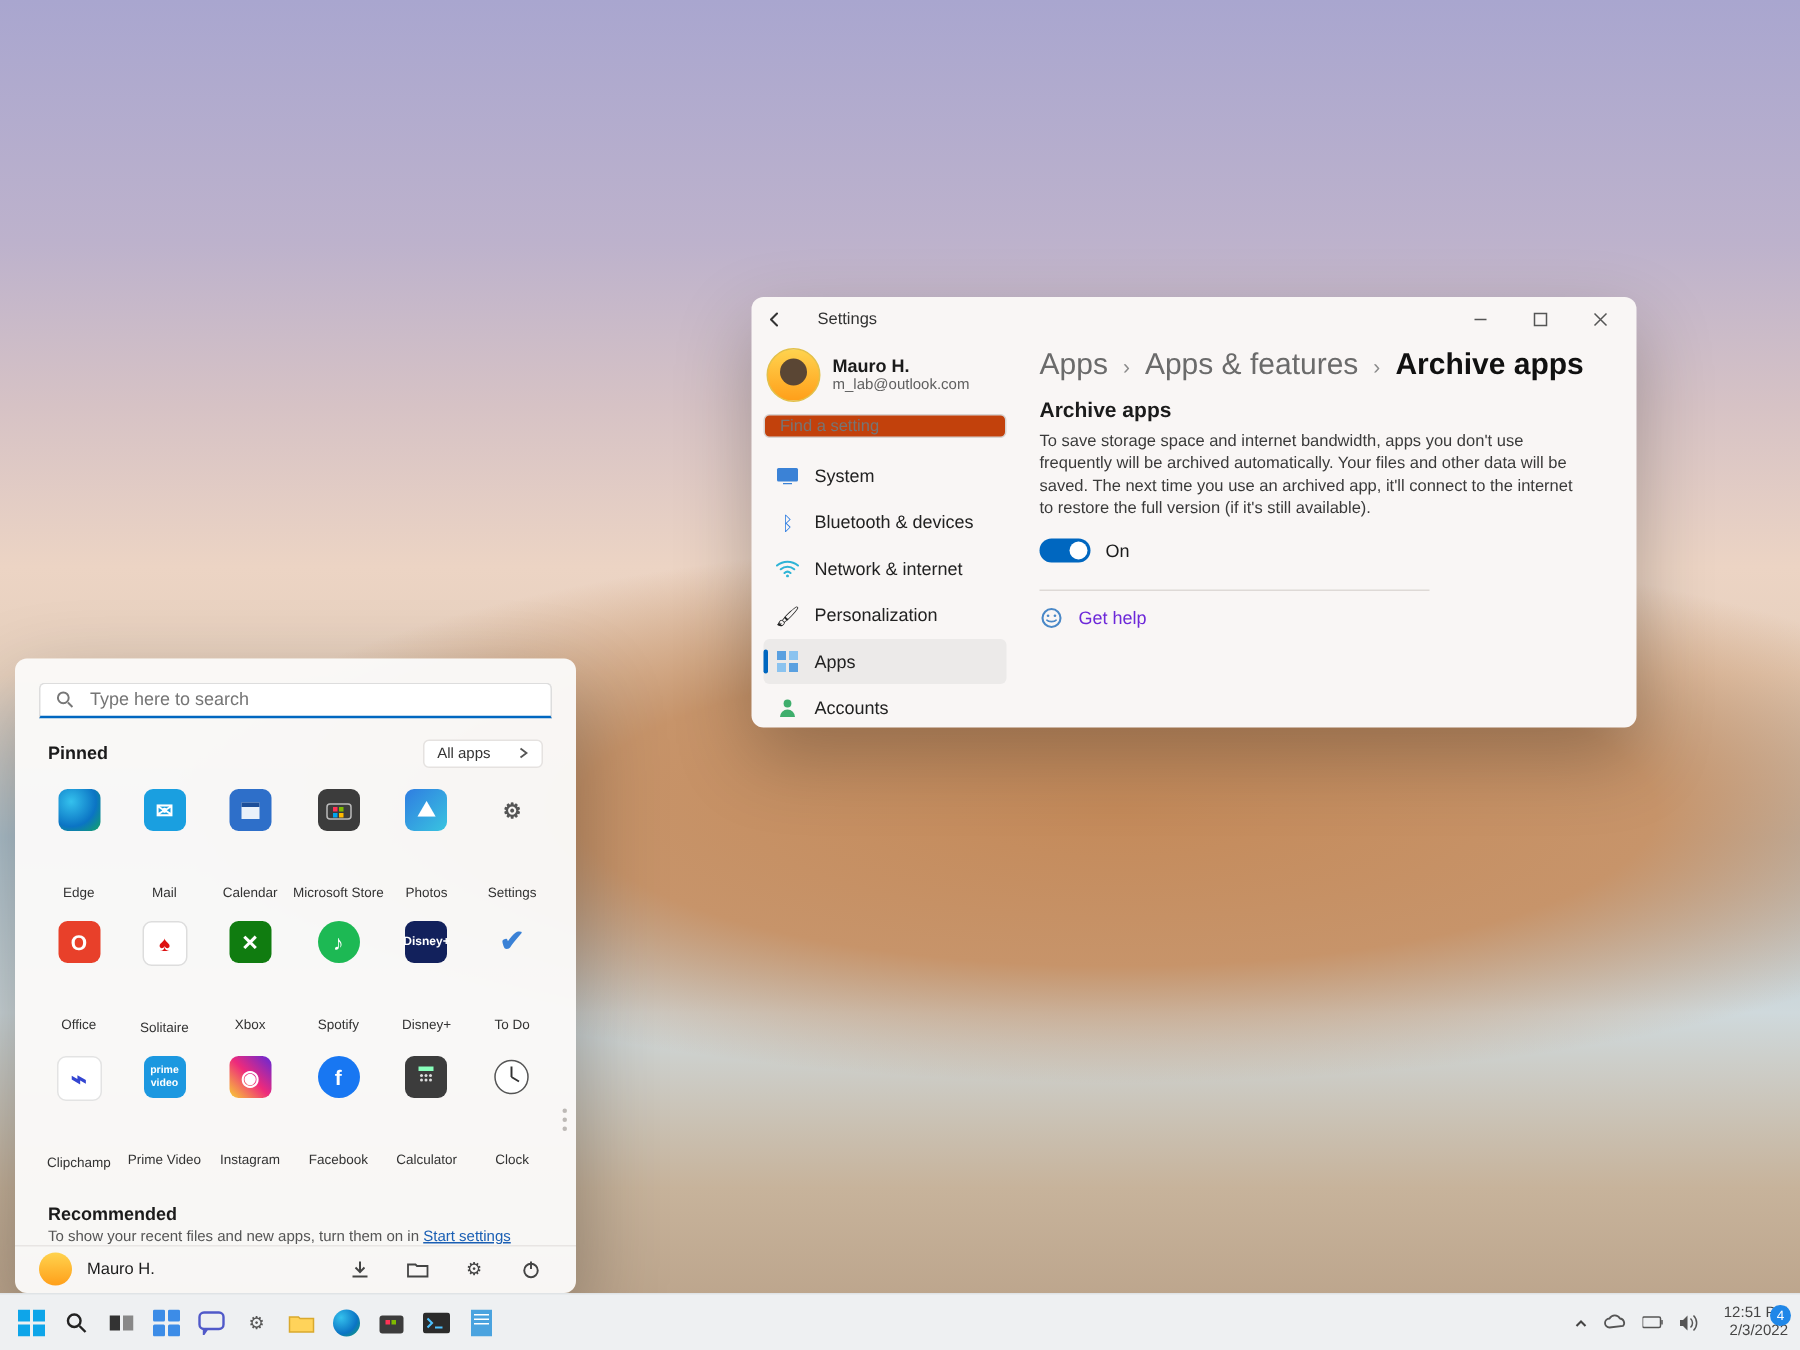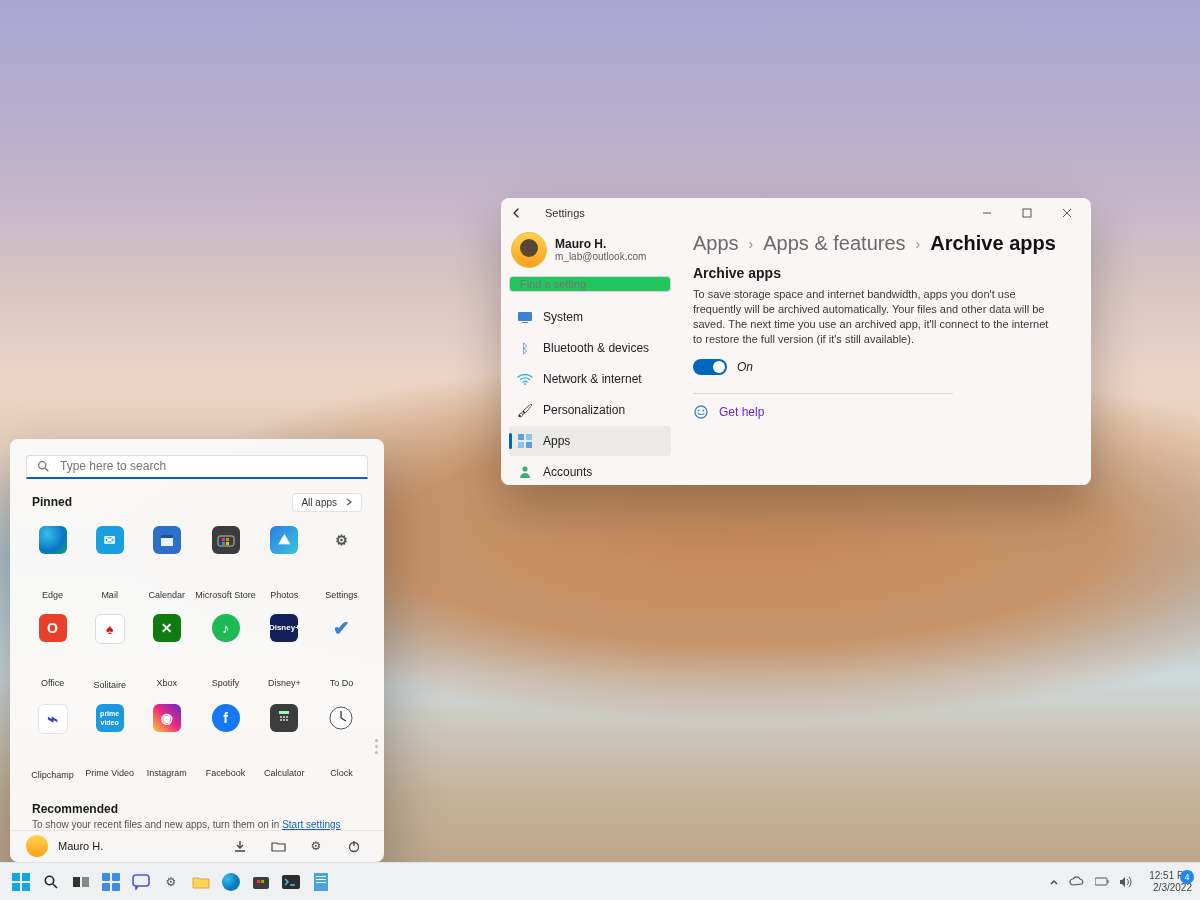--- a/index.html
+++ b/index.html
@@ -20,46 +20,46 @@
   .titlebar .ttl{font-size:11px;margin-left:6px;}
   .winbtns{margin-left:auto;display:flex;}
   .winbtn{width:40px;height:30px;display:flex;align-items:center;justify-content:center;color:#555;}
   .winbody{flex:1;display:flex;min-height:0;}
   .side{width:178px;padding:0 8px 8px 8px;box-sizing:border-box;display:flex;flex-direction:column;gap:6px;overflow:hidden;}
   .user{display:flex;align-items:center;gap:8px;padding:4px 2px 2px 2px;}
   .avatar{width:34px;height:34px;border-radius:50%;background:linear-gradient(#ffd34e,#ff9f1a);position:relative;overflow:hidden;border:1px solid #e2c04a;}
   .avatar::after{content:"";position:absolute;left:8px;top:6px;width:18px;height:18px;border-radius:50%;background:#5a4634;}
   .uname{font-size:12px;font-weight:600;line-height:14px;}
   .uemail{font-size:10px;color:var(--muted);line-height:12px;}
-  .search{display:flex;align-items:center;height:28px;border:1px solid #d8d4d2;border-radius:4px;background:#22c55e;padding:0 8px;color:#777;}
+  .search{display:flex;align-items:center;height:28px;border:1px solid #d8d4d2;border-radius:4px;background:#c2410c;padding:0 8px;color:#777;}
   .search input{flex:1;border:0;outline:0;font-size:11px;background:transparent;}
   .nav{display:flex;flex-direction:column;gap:1px;margin-top:4px;}
   .navitem{display:flex;align-items:center;gap:10px;height:30px;padding:0 8px;border-radius:4px;font-size:12px;color:#222;position:relative;}
   .navitem.sel{background:#eceae9;}
   .navitem.sel::before{content:"";position:absolute;left:0;top:7px;bottom:7px;width:3px;border-radius:2px;background:var(--accent);}
   .nicon{width:16px;height:16px;display:flex;align-items:center;justify-content:center;font-size:13px;}
   .content{flex:1;padding:2px 22px 10px 14px;overflow:hidden;}
   .crumbs{display:flex;align-items:center;gap:10px;font-size:20px;color:#6b6b6b;margin:2px 0 10px 0;flex-wrap:wrap;}
   .crumbs .sep{color:#8a8a8a;font-size:14px;}
   .crumbs .cur{color:#111;font-weight:600;}
   .h2{font-size:14px;font-weight:600;margin:2px 0 6px;}
   .desc{font-size:11px;color:#3a3a3a;line-height:15px;max-width:360px;}
-  .togrow{display:flex;align-items:center;gap:10px;margin-top:12px;font-style:italic;}
+  .togrow{display:flex;align-items:center;gap:10px;margin-top:12px;}
   .toggle{width:34px;height:16px;border-radius:10px;background:var(--accent);position:relative;}
   .toggle::after{content:"";position:absolute;right:2px;top:2px;width:12px;height:12px;border-radius:50%;background:#fff;}
   .divider{height:1px;background:#ded9d6;margin:18px 0 10px;width:260px;}
   .help{display:flex;align-items:center;gap:10px;}
   .help a{color:#6d28d9;font-size:12px;text-decoration:none;}
   
   .start{position:absolute;left:10px;top:439px;width:374px;height:423px;background:rgba(250,249,248,.97);border-radius:8px;box-shadow:0 24px 60px rgba(0,0,0,.3);display:flex;flex-direction:column;}
   .ssearch{margin:16px 16px 0;height:30px;border:1px solid #ddd;border-bottom:2px solid var(--accent);border-radius:4px 4px 0 0;background:#fff;display:flex;align-items:center;padding:0 10px;gap:8px;color:#777;}
   .ssearch input{flex:1;border:0;outline:0;font-size:12px;}
   .sheadrow{display:flex;align-items:center;justify-content:space-between;margin:14px 22px 4px;}
   .shead{font-size:12px;font-weight:600;}
-  .allapps{display:flex;align-items:center;gap:8px;font-size:10px;background:#fff;border:1px solid #e5e2e0;border-radius:4px;padding:3px 8px;color:#333;}
+  .allapps{display:flex;align-items:center;gap:18px;font-size:10px;background:#fff;border:1px solid #e5e2e0;border-radius:4px;padding:3px 8px;color:#333;}
   .grid{display:grid;grid-template-columns:repeat(6,1fr);gap:4px 0;margin:4px 14px 0;}
   .app{display:flex;flex-direction:column;align-items:center;gap:4px;padding:6px 0 4px;border-radius:4px;}
   .aicon{width:28px;height:28px;border-radius:6px;display:flex;align-items:center;justify-content:center;color:#fff;font-size:14px;font-weight:600;}
   .albl{font-size:9px;color:#333;text-align:center;white-space:nowrap;margin-top:32px;}
   .moredots{position:absolute;right:6px;top:300px;display:flex;flex-direction:column;gap:3px;}
   .moredots span{width:3px;height:3px;border-radius:50%;background:#bdb9b6;}
   .recrow{margin:18px 22px 0;}
   .rectext{font-size:10px;color:#555;margin-top:3px;}
   .rectext a{color:#1a5fb4;text-decoration:underline;}
   .sfoot{margin-top:auto;height:46px;border-top:1px solid #e8e5e3;display:flex;align-items:center;padding:0 16px;gap:10px;}

